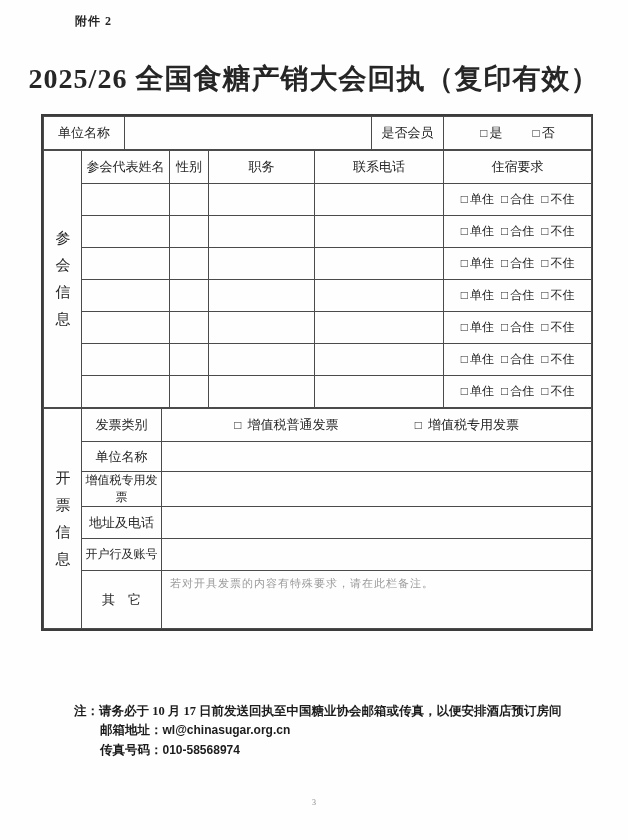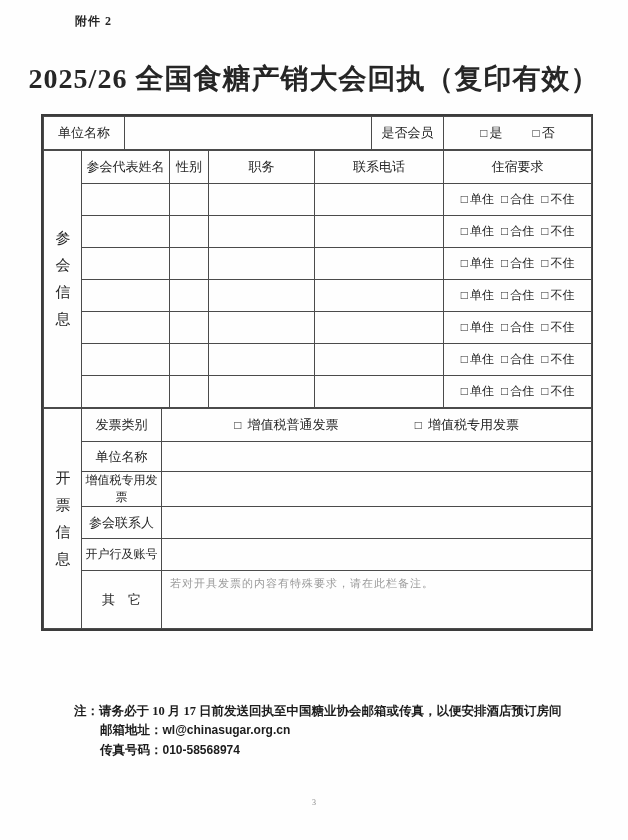--- a/index.html
+++ b/index.html
@@ -305,21 +305,21 @@
       </tr>
       <tr class="r2">
         <td>单位名称</td>
         <td></td>
       </tr>
       <tr class="r3">
         <td style="font-size:12px">增值税专用发票</td>
         <td></td>
       </tr>
       <tr class="r4">
-        <td>参会联系人</td>
+        <td>地址及电话</td>
         <td></td>
       </tr>
       <tr class="r5">
         <td style="font-size:12px">开户行及账号</td>
         <td></td>
       </tr>
       <tr class="r6">
         <td>其　它</td>
         <td class="othercell">
           <div class="otherhint">若对开具发票的内容有特殊要求，请在此栏备注。</div>

